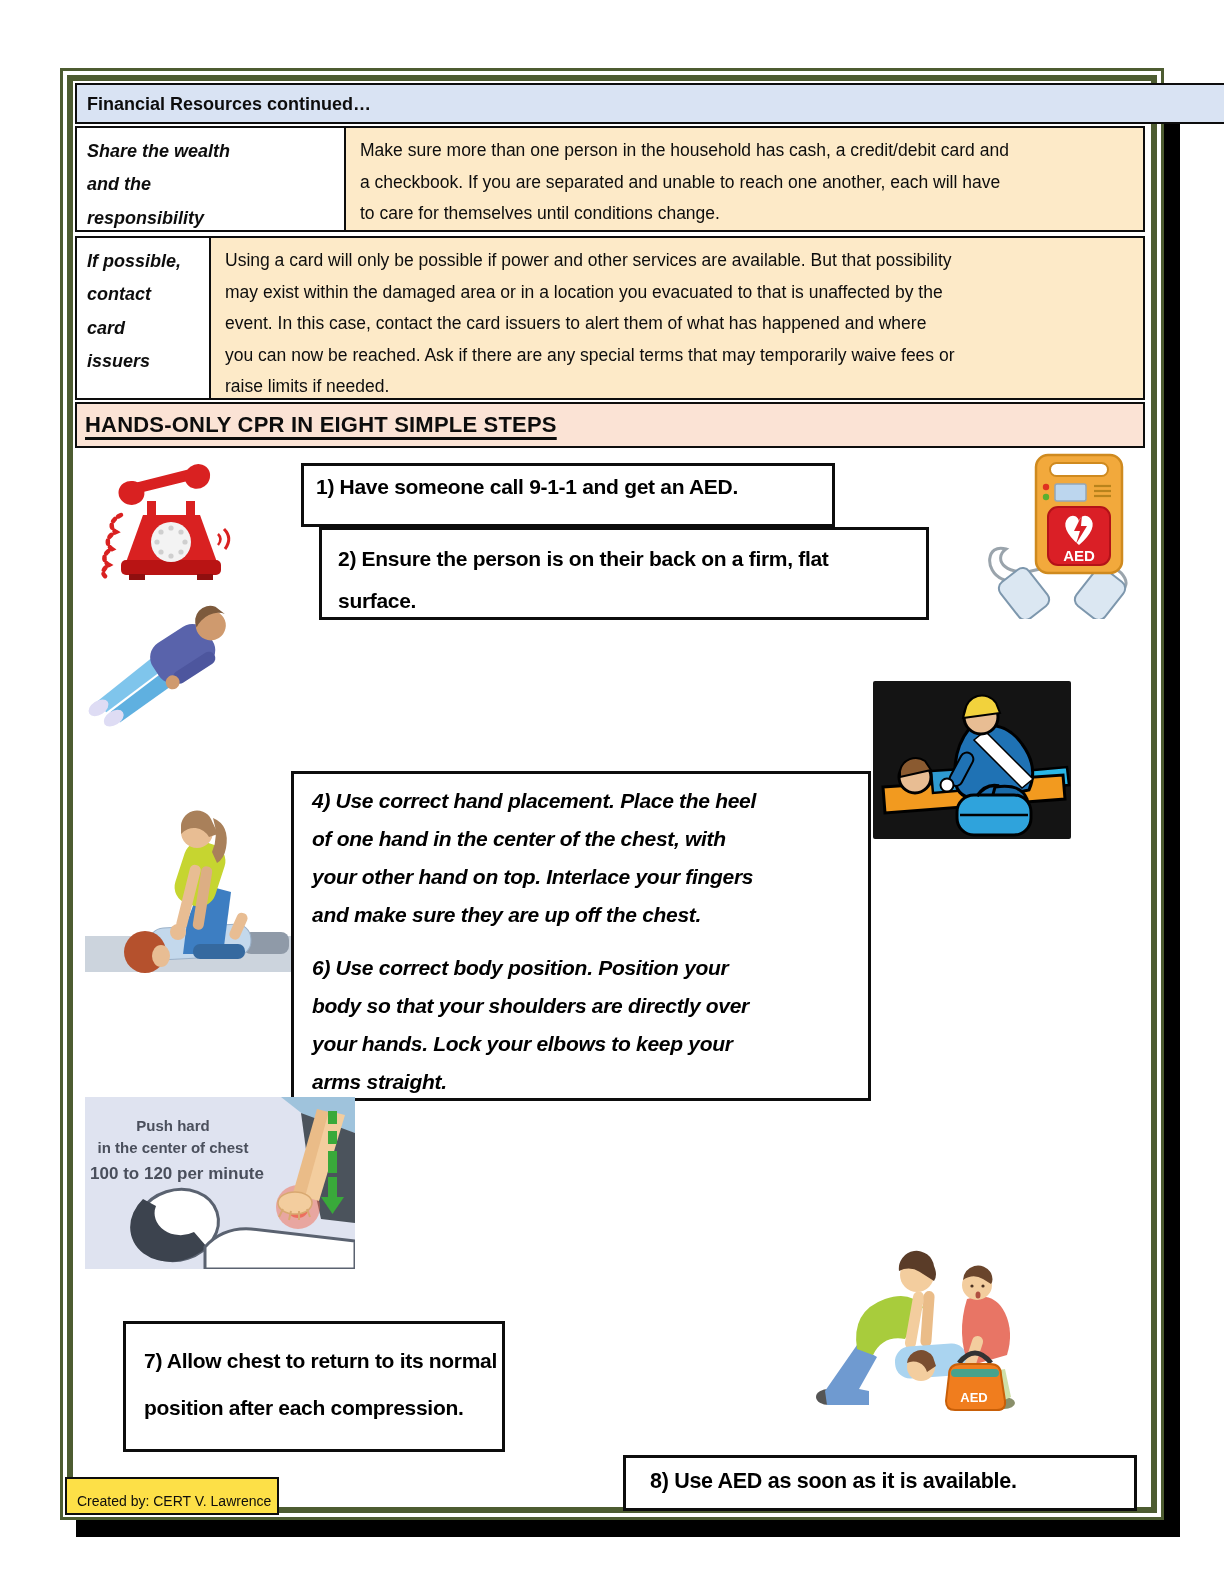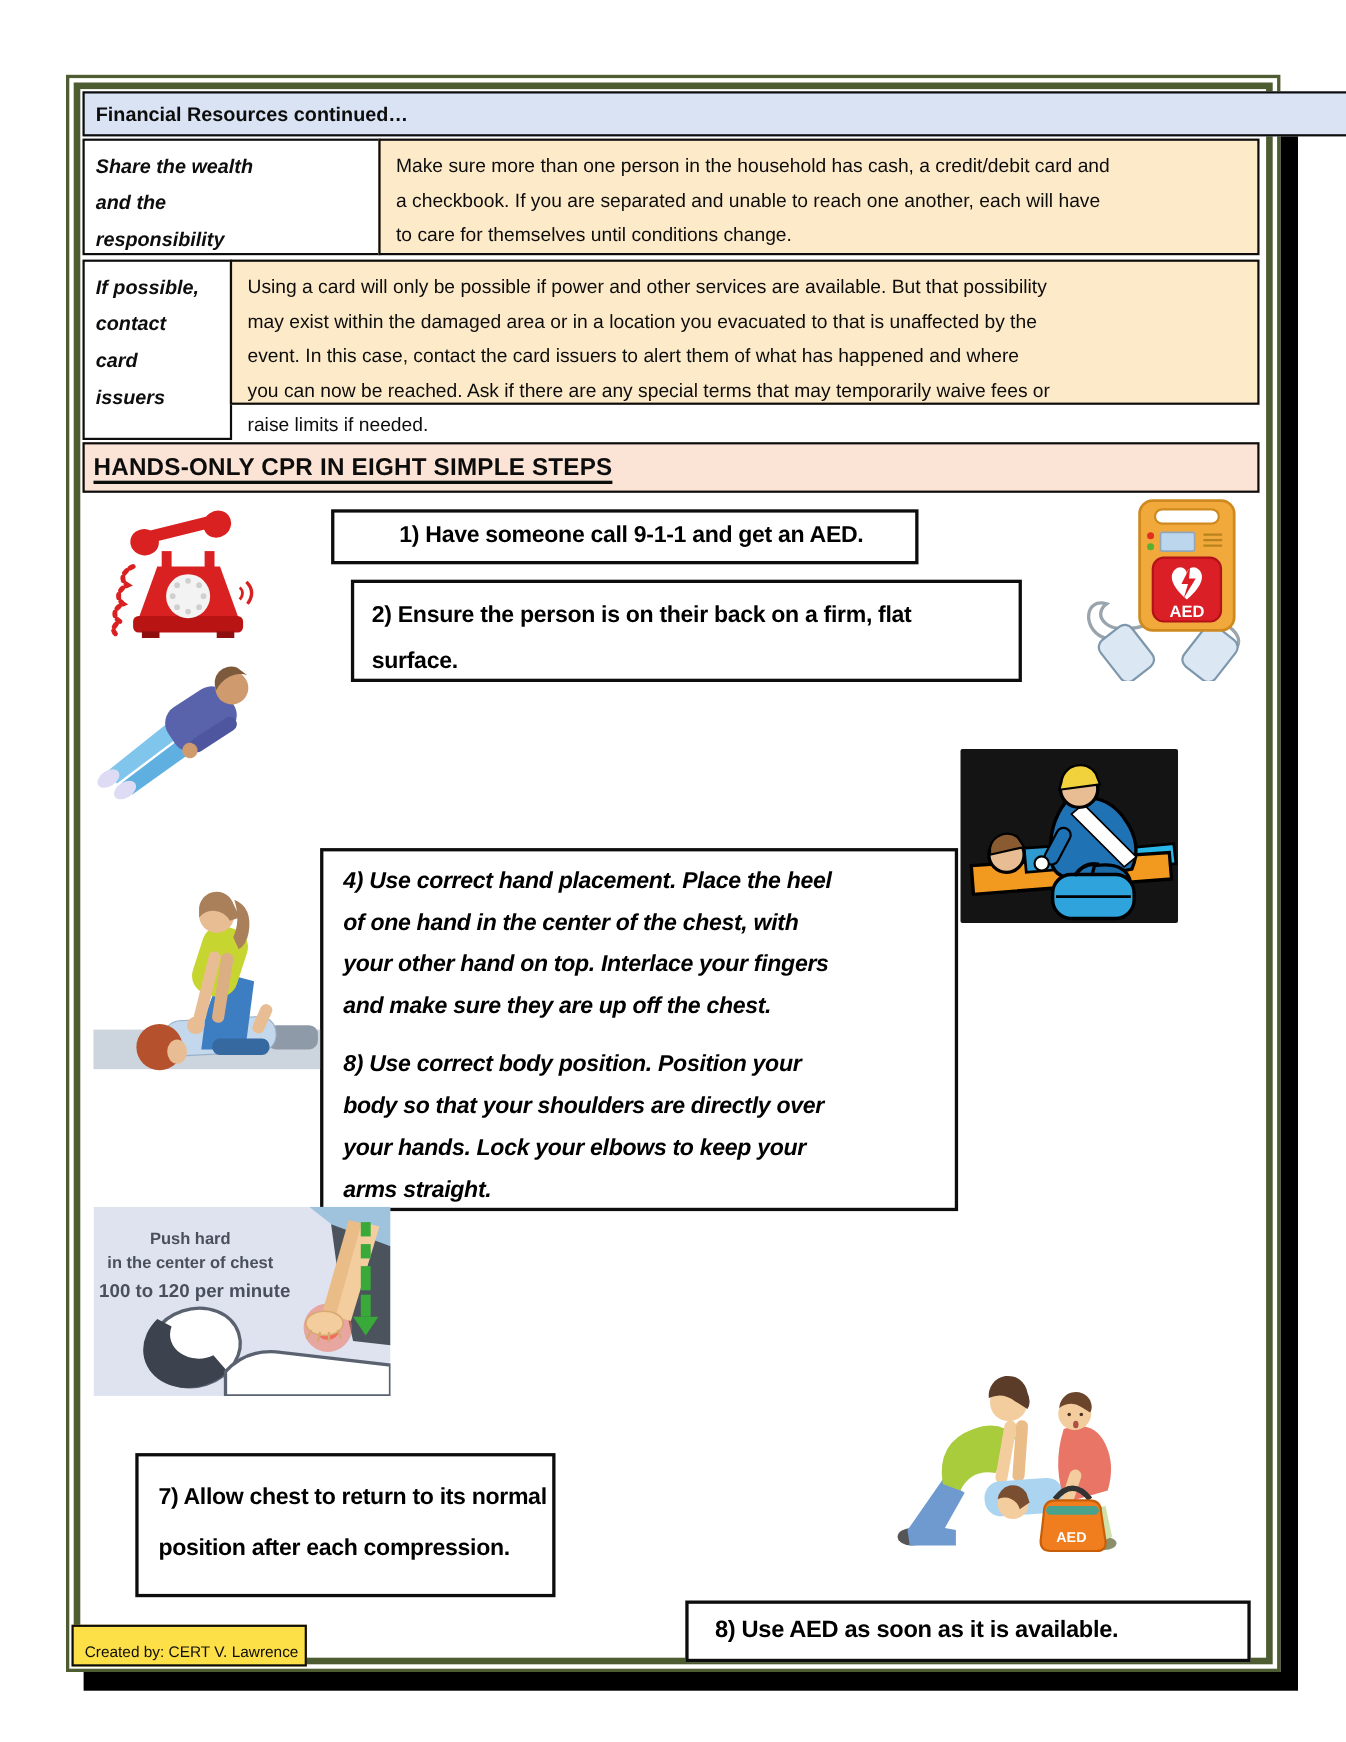--- a/index.html
+++ b/index.html
@@ -13,29 +13,29 @@
   .fin-header{position:absolute;left:2px;top:2px;width:1194px;height:41px;box-sizing:border-box;
     background:#d9e3f3;border:2px solid #0d0d0d;font-size:18px;font-weight:bold;padding:9px 0 0 10px;}
 
   .cell{position:absolute;box-sizing:border-box;border:2px solid #0d0d0d;}
   .lbl{background:#fff;font-size:18px;font-weight:bold;font-style:italic;line-height:1.85;padding:7px 10px;}
   .txt{background:#fdeac8;font-size:17.5px;line-height:1.8;padding:7px 14px;}
 
   .r1l{left:2px;top:45px;width:271px;height:106px;}
   .r1t{left:271px;top:45px;width:801px;height:106px;border-left-width:2px;}
   .r2l{left:2px;top:155px;width:136px;height:164px;}
-  .r2t{left:136px;top:155px;width:936px;height:132px;}
+  .r2t{left:136px;top:155px;width:936px;height:164px;}
 
   .cpr-header{position:absolute;left:2px;top:321px;width:1070px;height:46px;box-sizing:border-box;
     background:#fbe3d5;border:2px solid #0d0d0d;font-size:22px;font-weight:bold;padding:8px 0 0 8px;
     text-decoration:underline;text-decoration-thickness:3px;text-underline-offset:5px;letter-spacing:.2px;}
 
   .stepbox{position:absolute;box-sizing:border-box;border:3px solid #0d0d0d;background:#fff;
     font-weight:bold;font-size:21px;letter-spacing:-.3px;color:#000;}
-  .b1{left:228px;top:382px;width:534px;height:50px;padding:9px 0 0 12px;text-align:center;}
+  .b1{left:228px;top:382px;width:534px;height:64px;padding:9px 0 0 12px;}
   .b2{left:246px;top:446px;width:610px;height:93px;padding:8px 0 0 16px;line-height:2.0;}
   .b3{left:184px;top:548px;width:602px;height:124px;padding:6px 0 0 16px;line-height:1.9;}
   .b45{left:218px;top:690px;width:580px;height:330px;padding:8px 0 0 18px;line-height:1.81;}
   .b45 p{margin:0;font-style:italic;}
   .b45 p + p{margin-top:15px;}
   .b6{left:304px;top:1024px;width:540px;height:153px;padding:10px 0 0 18px;line-height:2.19;}
   .b7{left:50px;top:1240px;width:382px;height:131px;padding:13px 0 0 18px;line-height:2.24;}
   .b8{left:550px;top:1374px;width:514px;height:56px;padding:11px 0 0 24px;font-size:21.5px;}
 
   .credit{position:absolute;left:-8px;top:1396px;width:214px;height:38px;box-sizing:border-box;
@@ -79,21 +79,21 @@
       <div class="cpr-header">HANDS-ONLY CPR IN EIGHT SIMPLE STEPS</div>
 
       <div class="stepbox b1 pre">1) Have someone call 9-1-1 and get an AED.</div>
       <div class="stepbox b2 pre">2) Ensure the person is on their back on a firm, flat
 surface.</div>
       <div class="stepbox b45">
         <p class="pre">4) Use correct hand placement. Place the heel
 of one hand in the center of the chest, with
 your other hand on top. Interlace your fingers
 and make sure they are up off the chest.</p>
-        <p class="pre">8) Use correct body position. Position your
+        <p class="pre">6) Use correct body position. Position your
 body so that your shoulders are directly over
 your hands. Lock your elbows to keep your
 arms straight.</p>
       </div>
       <div class="stepbox b7 pre">7) Allow chest to return to its normal
 position after each compression.</div>
       <div class="stepbox b8 pre">8) Use AED as soon as it is available.</div>
 
       <svg class="art phone" viewBox="0 0 150 140">
         <path d="M36,62 c-9,4 -13,12 -5,17 c-9,4 -11,12 -4,17 c-9,4 -10,12 -3,16 c-7,4 -8,10 -1,13" fill="none" stroke="#d92121" stroke-width="4.5" stroke-linecap="round" stroke-dasharray="3 4"></path>

